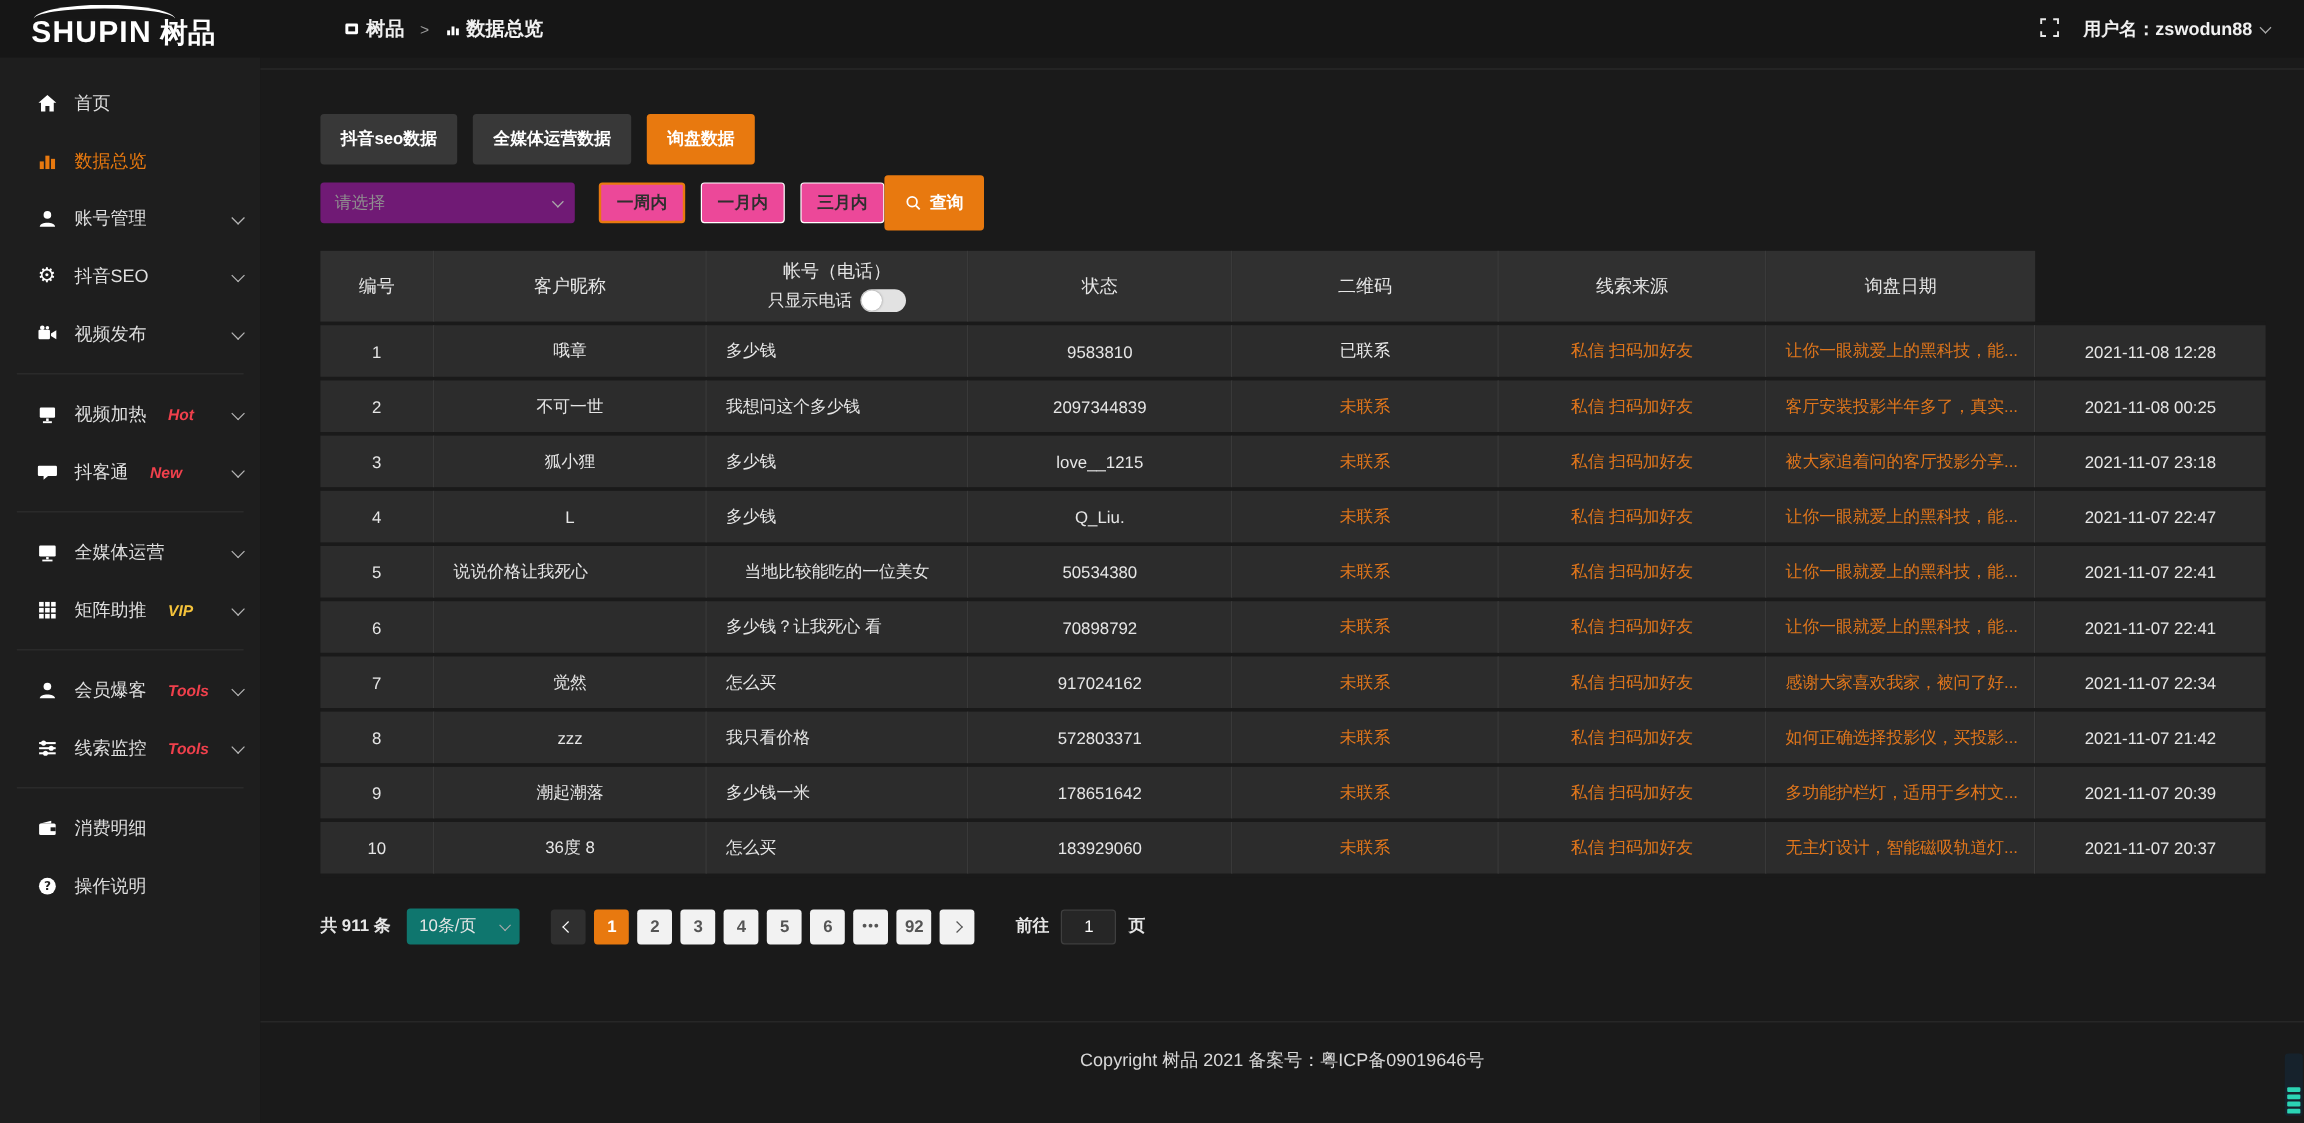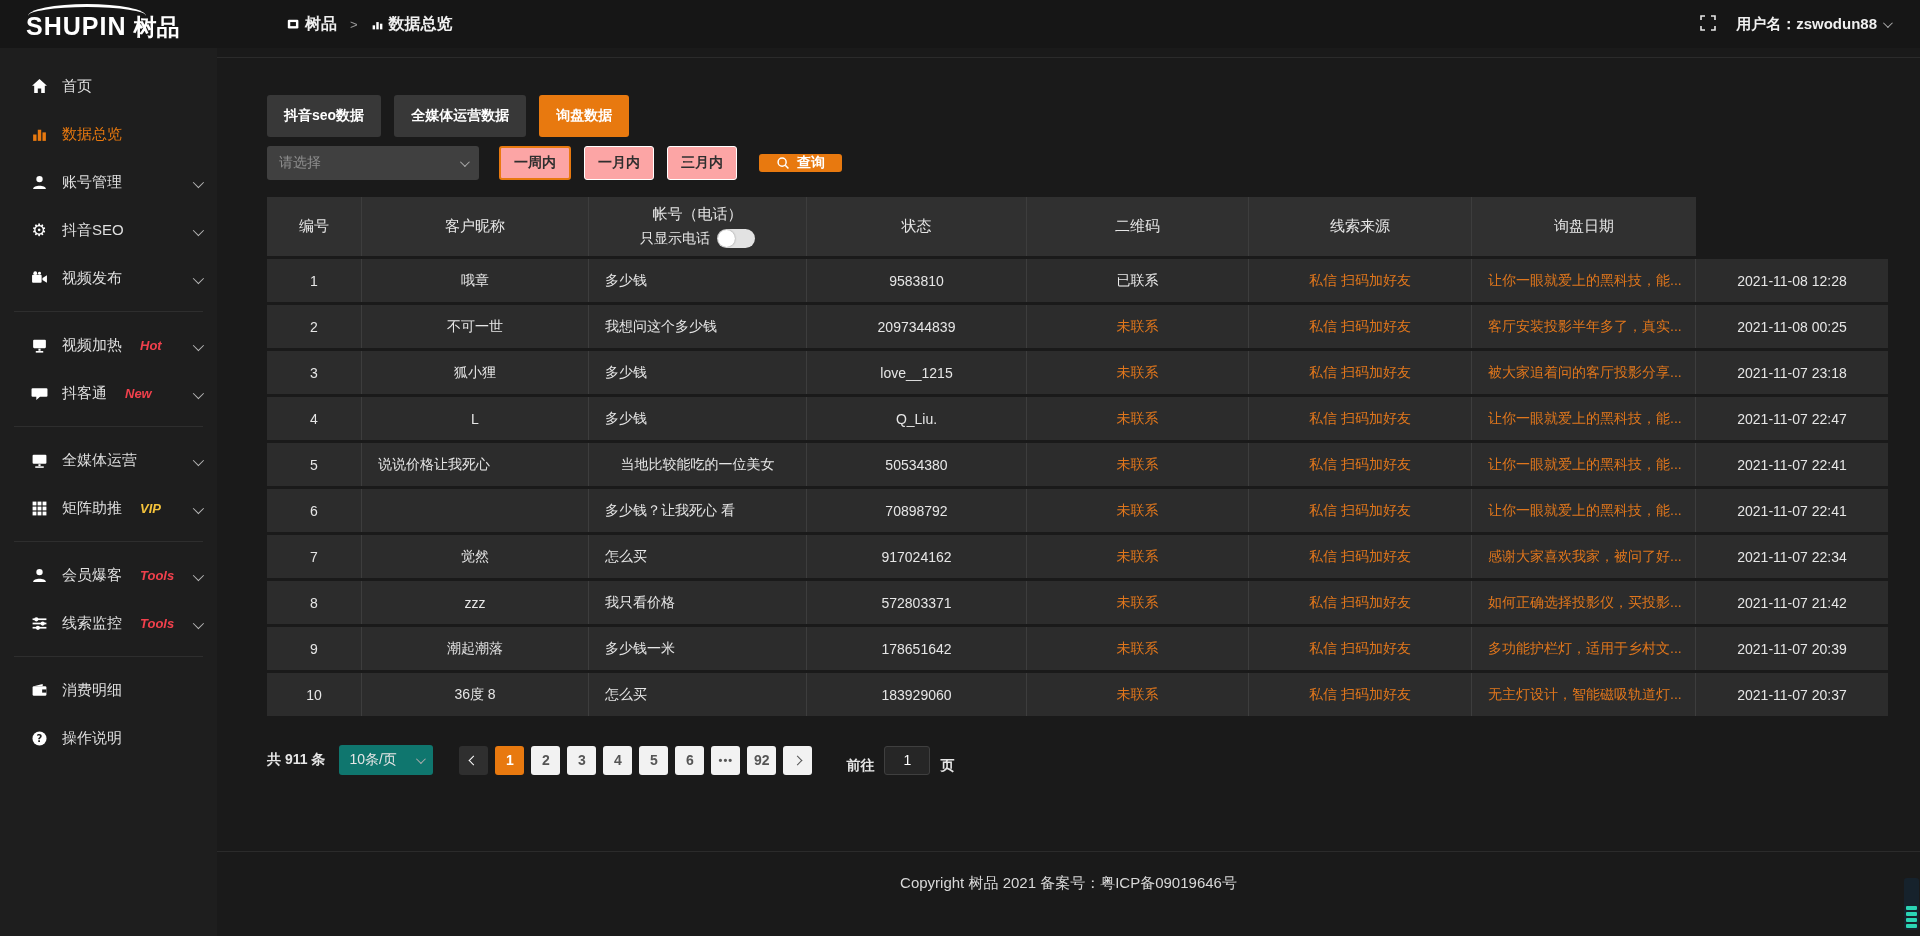--- a/index.html
+++ b/index.html
@@ -40,27 +40,27 @@
   .chev { display:inline-block; width:8px; height:8px; border-right:1.6px solid #b5b5b5;
     border-bottom:1.6px solid #b5b5b5; transform:rotate(45deg) translateY(-2px); }
   
   .main { flex:1; background:#1a1a1a; padding:0 32px 0 50px; display:flex; flex-direction:column; position:relative; }
   .main-topline { height:10px; border-bottom:1px solid #2b2b2b; margin:0 -32px 0 -50px; }
   .tabs-row { margin-top:37px; display:flex; gap:13px; }
   .tab-btn { height:42px; padding:0 17px; background:#383838; border:none; border-radius:3px;
     color:#fff; font-size:14px; font-weight:700; cursor:pointer; font-family:inherit; }
   .tab-btn.active { background:#e8790f; }
   .filter-row { margin-top:9px; display:flex; align-items:center; }
-  .select-box { width:212px; height:34px; background:#404040; border-radius:3px; color:#8f8f8f;
+  .select-box { width:212px; height:34px; background:#701a75; border-radius:3px; color:#8f8f8f;
     display:flex; align-items:center; justify-content:space-between; padding:0 12px; font-size:14px; cursor:pointer; }
   .range-group { display:flex; gap:13px; margin-left:20px; }
-  .range-btn { height:34px; padding:0 13px; background:#fca5a5; color:#2f2f2f; border:1px solid #fff;
+  .range-btn { height:34px; padding:0 13px; background:#ec4899; color:#2f2f2f; border:1px solid #fff;
     border-radius:3px; font-size:14px; font-weight:700; cursor:pointer; font-family:inherit; }
   .range-btn.active { border:2px solid #e8790f; }
-  .search-btn { margin-left:22px; height:18px; padding:0 17px; background:#e8790f; border:none; border-radius:3px;
+  .search-btn { height:46px; padding:0 17px; background:#e8790f; border:none; border-radius:3px;
     color:#fff; font-size:14px; font-weight:700; display:flex; align-items:center; gap:7px; cursor:pointer; font-family:inherit; }
   
   .dtable { margin-top:17px; }
   .thead, .trow { display:grid; grid-template-columns:95px 227px 218px 220px 222px 223px 224px 1fr; }
   .thead { height:62px; }
   .th, .td { background:#2c2c2c; border-right:1px solid #3d3d3d; display:flex; align-items:center;
     justify-content:center; text-align:center; color:#e6e6e6; }
   .th { background:#303030; font-size:15px; flex-direction:column; gap:5px; }
   .th:last-child, .td:last-child { border-right:none; }
   .th.left, .td.left { justify-content:flex-start; text-align:left; padding-left:16px; }
@@ -77,21 +77,21 @@
   .pagination { margin-top:26px; display:flex; align-items:center; font-size:14px; color:#e6e6e6; }
   .pg-total { font-weight:700; margin-right:14px; }
   .pg-size { width:94px; height:30px; background:#0f766e; border-radius:3px; display:flex; align-items:center;
     justify-content:space-between; padding:0 10px; cursor:pointer; color:#e6e6e6; }
   .pg-nav { display:flex; align-items:center; gap:7px; margin-left:26px; }
   .pg-btn { min-width:29px; height:29px; border:none; border-radius:3px; background:#f2f2f2; color:#555;
     font-size:14px; font-weight:700; cursor:pointer; display:flex; align-items:center; justify-content:center; font-family:inherit; }
   .pg-btn.active { background:#e8790f; color:#fff; }
   .pg-btn.dark { background:#2f2f2f; color:#fff; }
   .pg-btn.dots { letter-spacing:1px; font-size:11px; }
-  .pg-goto { margin-left:34px; display:flex; align-items:flex-end; gap:10px; font-weight:700; }
+  .pg-goto { margin-left:34px; display:flex; align-items:center; gap:10px; font-weight:700; }
   .pg-input { width:46px; height:29px; background:#262626; border:1px solid #3f3f3f; border-radius:3px;
     color:#fff; text-align:center; font-size:14px; font-family:inherit; }
   .chev-s { display:inline-block; width:7px; height:7px; border-right:1.5px solid #aaa; border-bottom:1.5px solid #aaa; }
   .chev-down { transform:rotate(45deg) translateY(-2px); }
   .chev-left { transform:rotate(135deg); border-color:#fff; }
   .chev-right { transform:rotate(-45deg); border-color:#555; }
   
   .footer { margin-top:auto; height:85px; border-top:1px solid #2b2b2b; margin-left:-50px; margin-right:-32px;
     display:flex; justify-content:center; align-items:flex-start; padding-top:22px; color:#d8d8d8; font-size:15px; }
   

